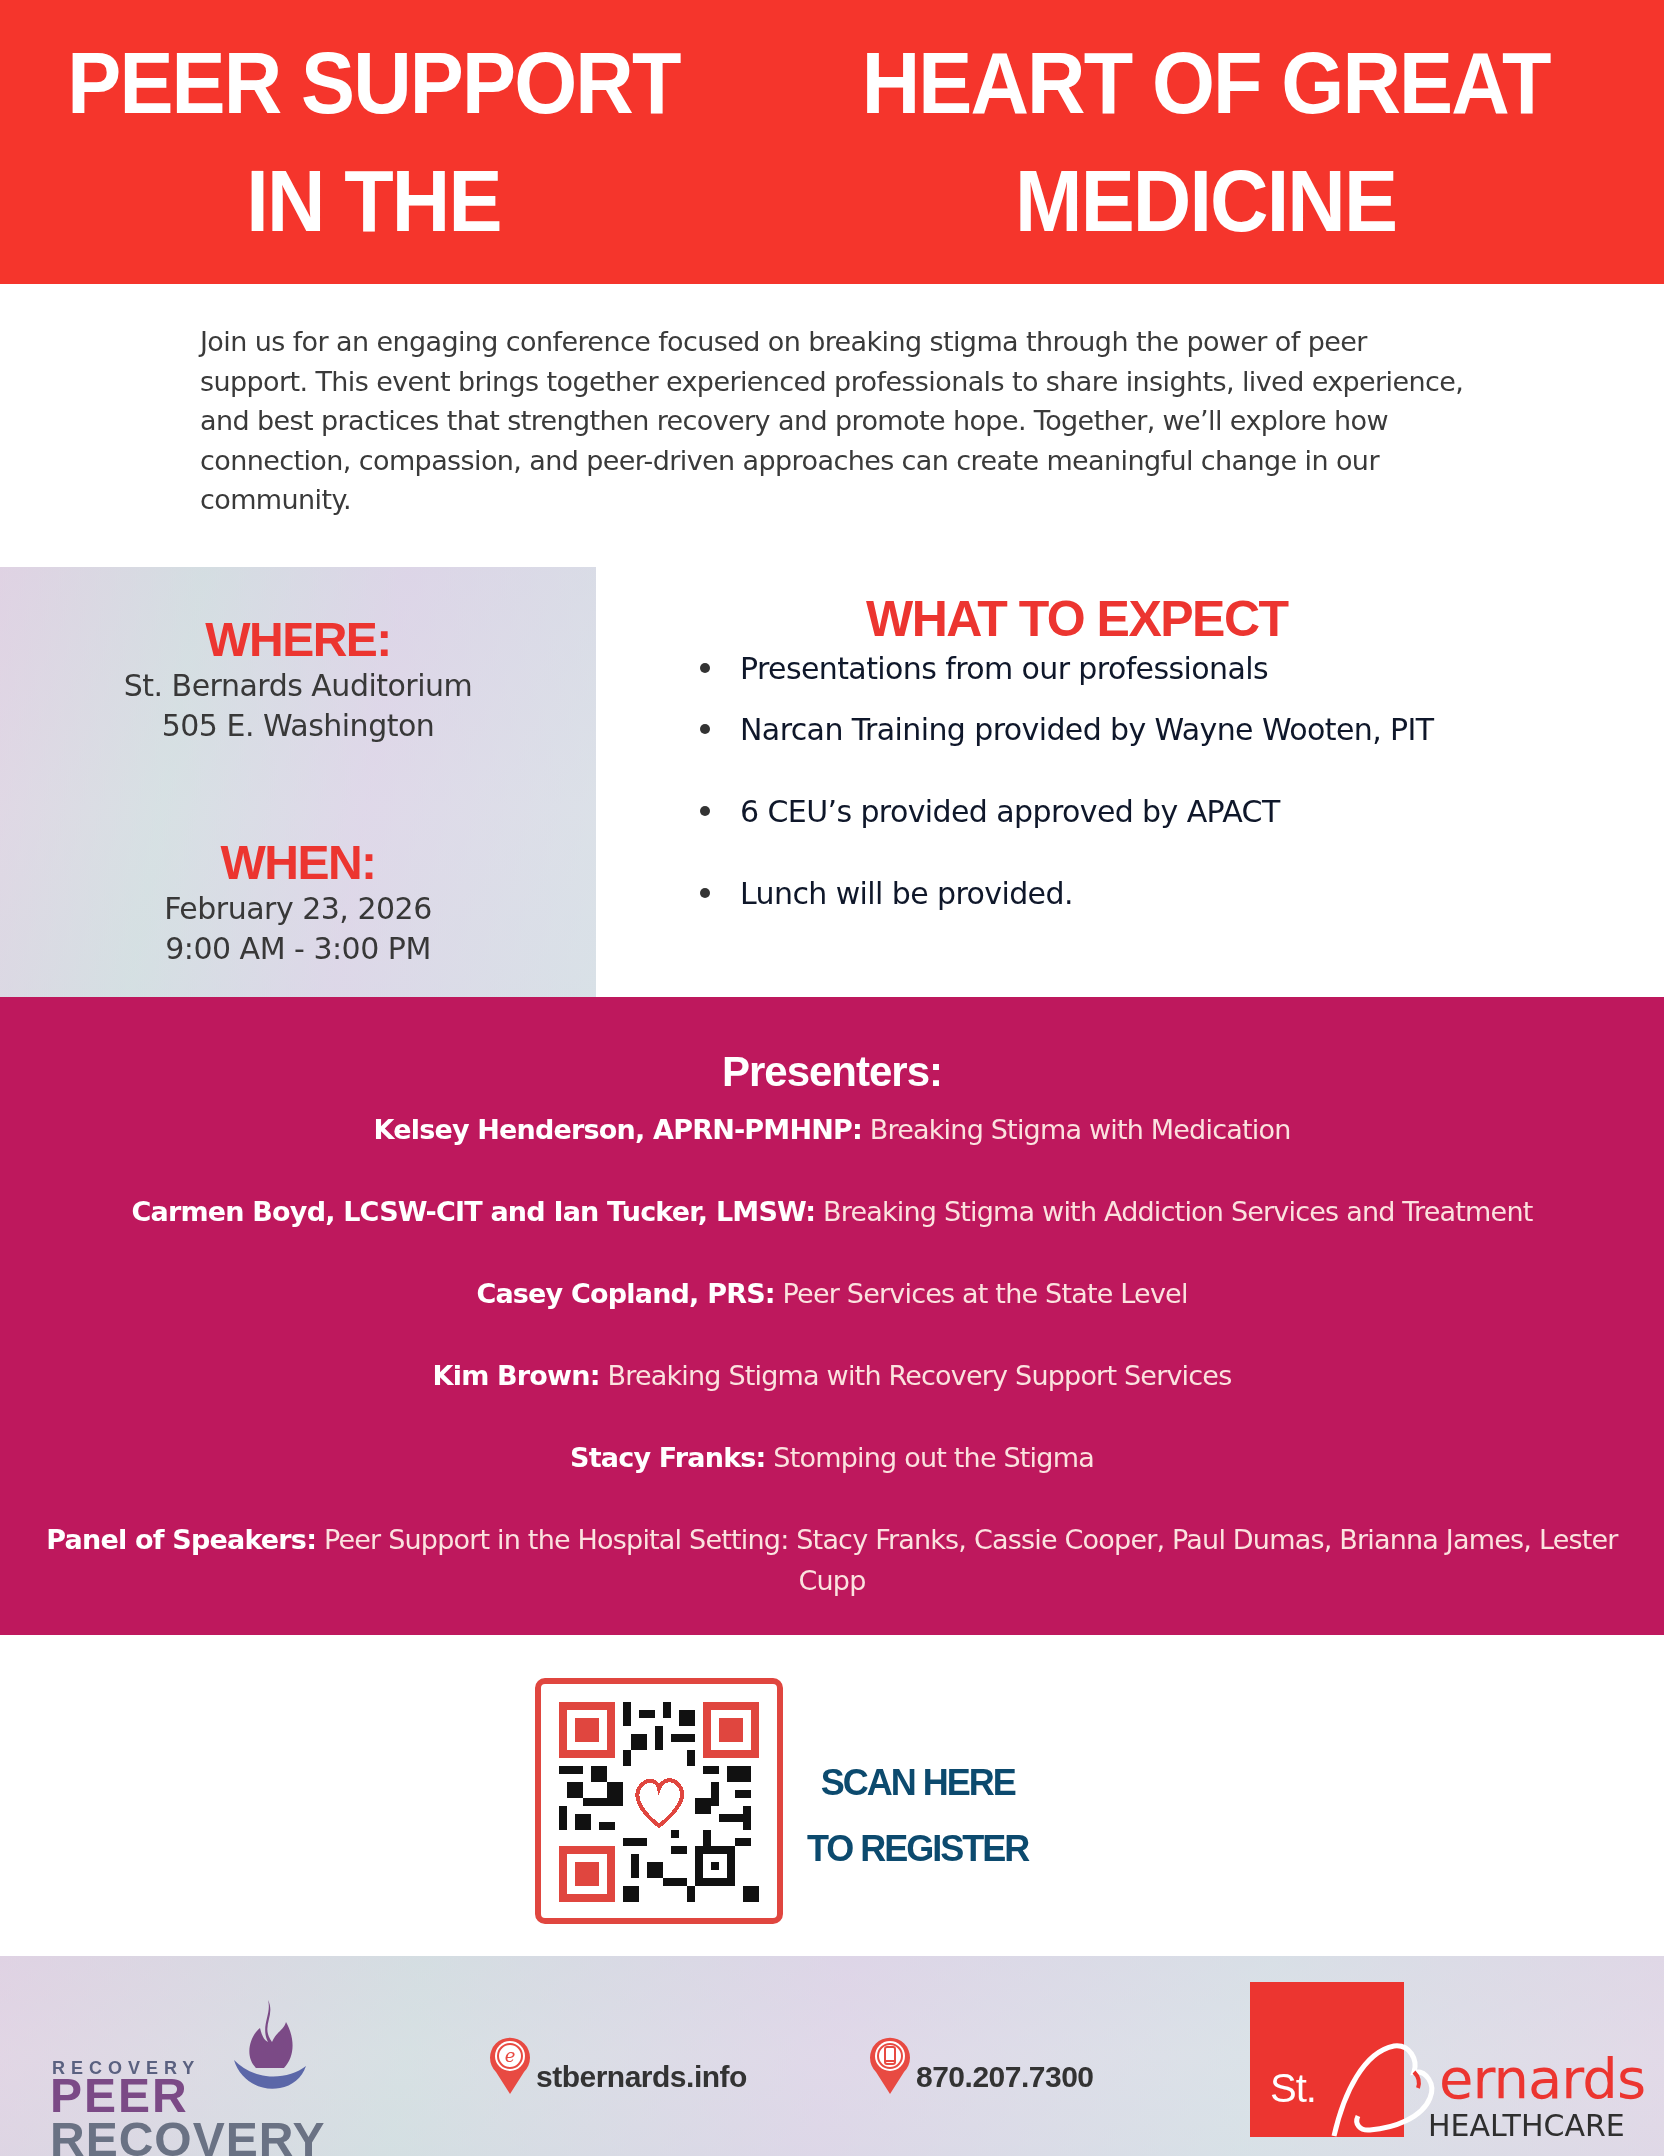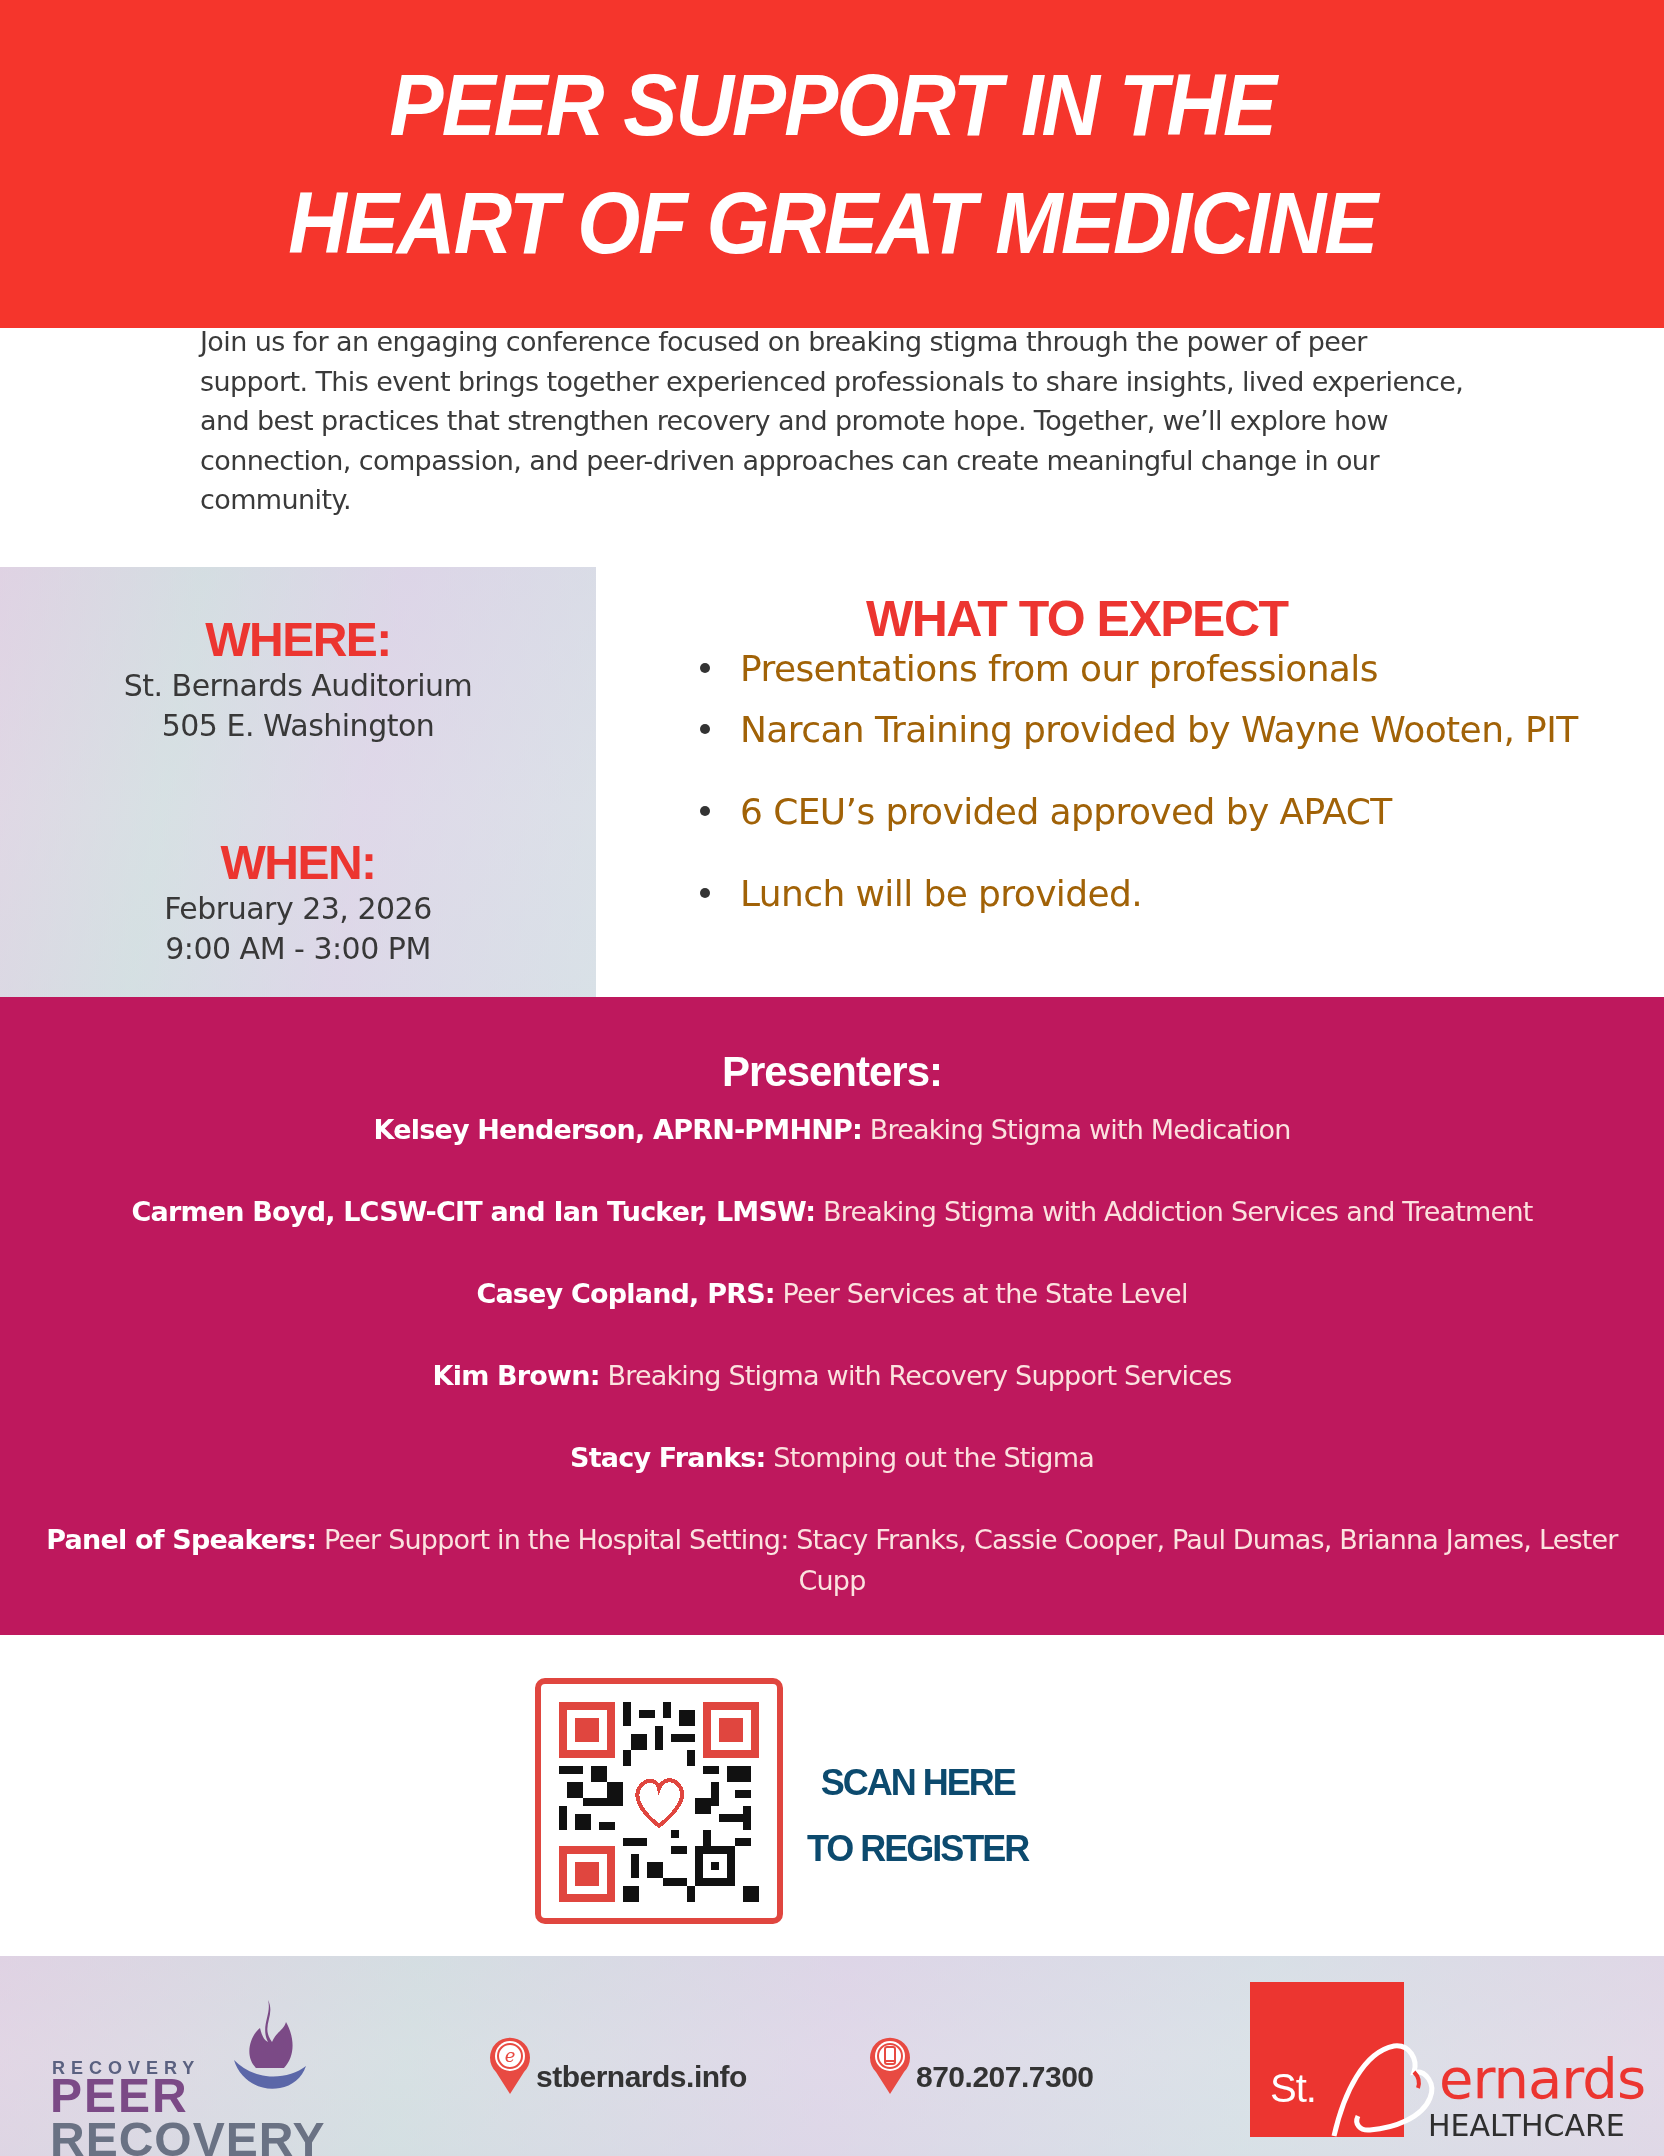--- a/index.html
+++ b/index.html
@@ -1,22 +1,22 @@
 <!DOCTYPE html>
 <html><head>
   <meta charset="utf-8">
   <style>
     * { box-sizing: border-box; margin: 0; padding: 0; }
     html, body { width: 1664px; height: 2156px; background: #ffffff; overflow: hidden; }
     body { position: relative; font-family: "DejaVu Sans", "Liberation Sans", sans-serif; color: #333333; }
 
     .header {
-      position: absolute; left: 0; top: 0; width: 1664px; height: 328px;
+      position: absolute; left: 0; top: 0; width: 1664px; height: 284px;
       background: #f5352c;
-      display: flex; flex-direction: column; align-items: center; justify-content: center; font-style: italic;
+      display: flex; flex-direction: row; align-items: center; justify-content: center;
     }
     .header .title-line {
       font-family: "Liberation Sans", sans-serif; font-weight: 700; color: #ffffff;
       font-size: 88px; line-height: 118px; letter-spacing: -2px; text-align: center;
       transform: scaleX(0.92);
     }
 
     .intro {
       position: absolute; left: 200px; top: 322px; width: 1280px;
       font-family: "DejaVu Sans", sans-serif; font-size: 27px; line-height: 39.5px;
@@ -45,21 +45,21 @@
       position: absolute; left: 680px; top: 590px; width: 900px;
     }
     .expect-heading {
       font-family: "Liberation Sans", sans-serif; font-weight: 700; color: #ec3530;
       font-size: 50px; line-height: 58px; letter-spacing: -1.5px;
       text-align: left; padding-left: 186px;
     }
     .expect-list { list-style: none; margin-top: 0; }
     .expect-item {
       display: flex; align-items: center; height: 82px;
-      font-family: "DejaVu Sans", sans-serif; font-size: 36px; color: #a16207; letter-spacing: -0.6px;
+      font-family: "DejaVu Sans", sans-serif; font-size: 30px; color: #0f172a; letter-spacing: -0.6px;
     }
     .expect-item:first-child { height: 40px; }
     .expect-item .bullet {
       width: 10px; height: 10px; border-radius: 50%; background: #333; margin: 0 30px 0 20px; flex: none;
     }
 
     .presenters {
       position: absolute; left: 0; top: 997px; width: 1664px; height: 638px;
       background: #be185d;
     }

